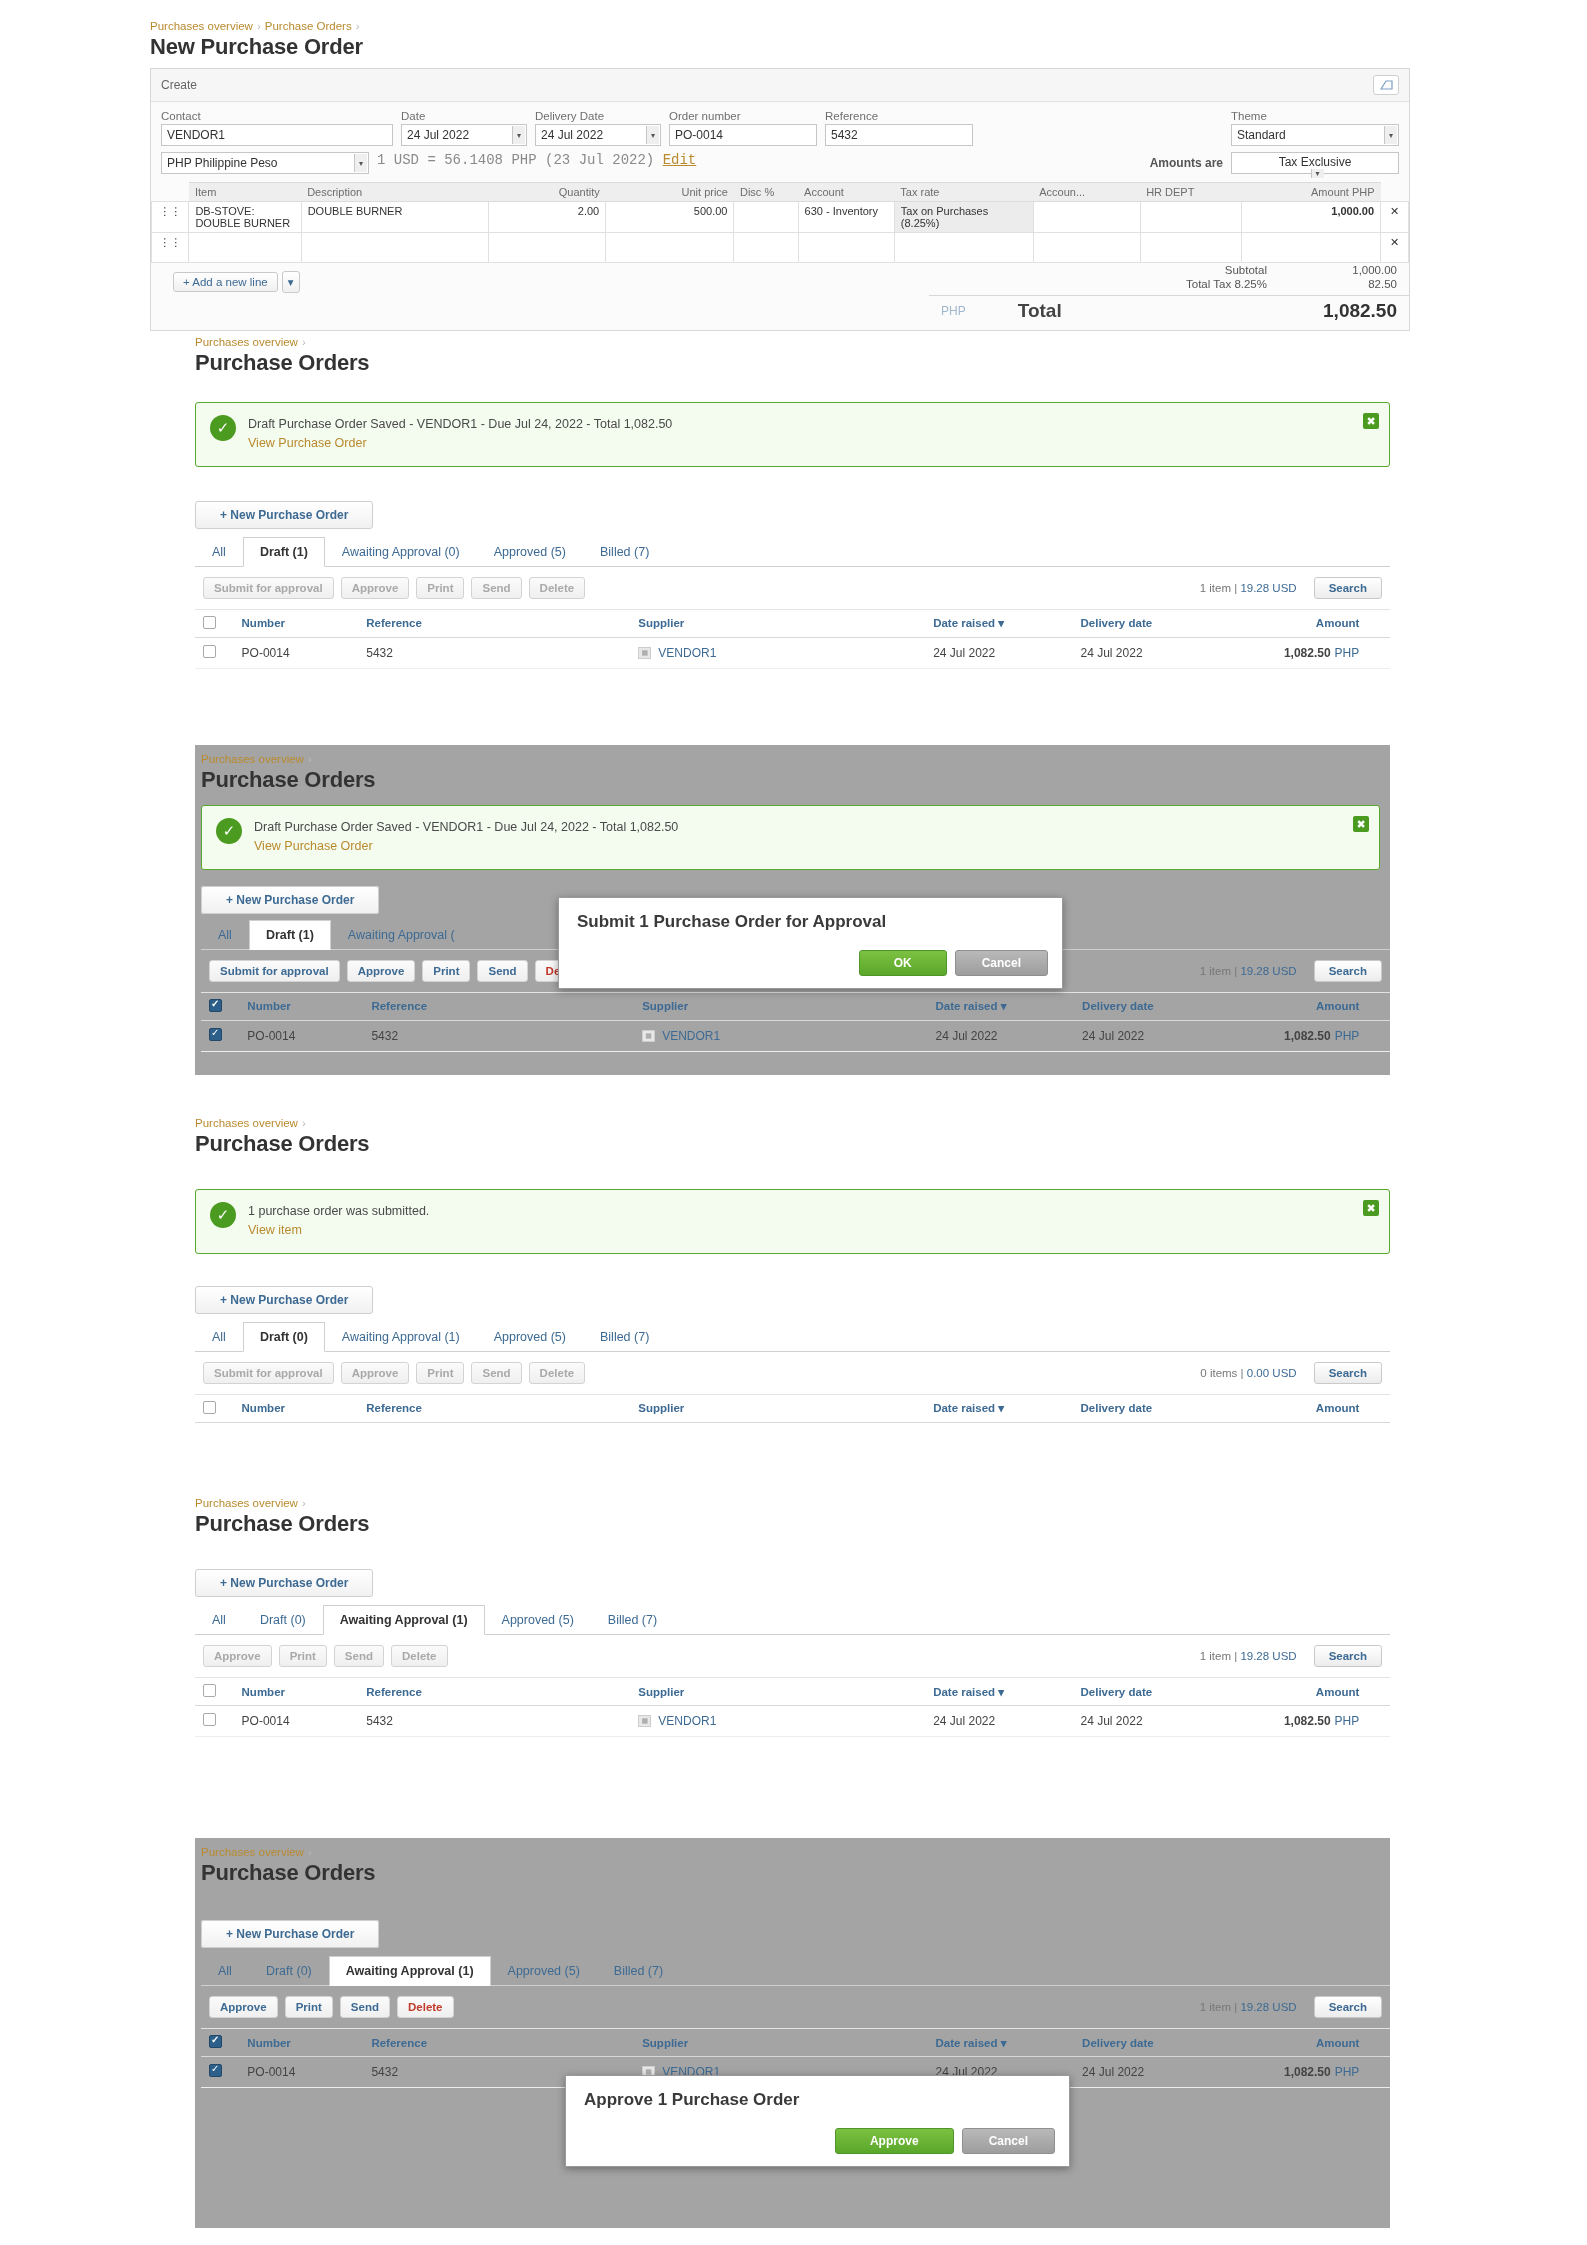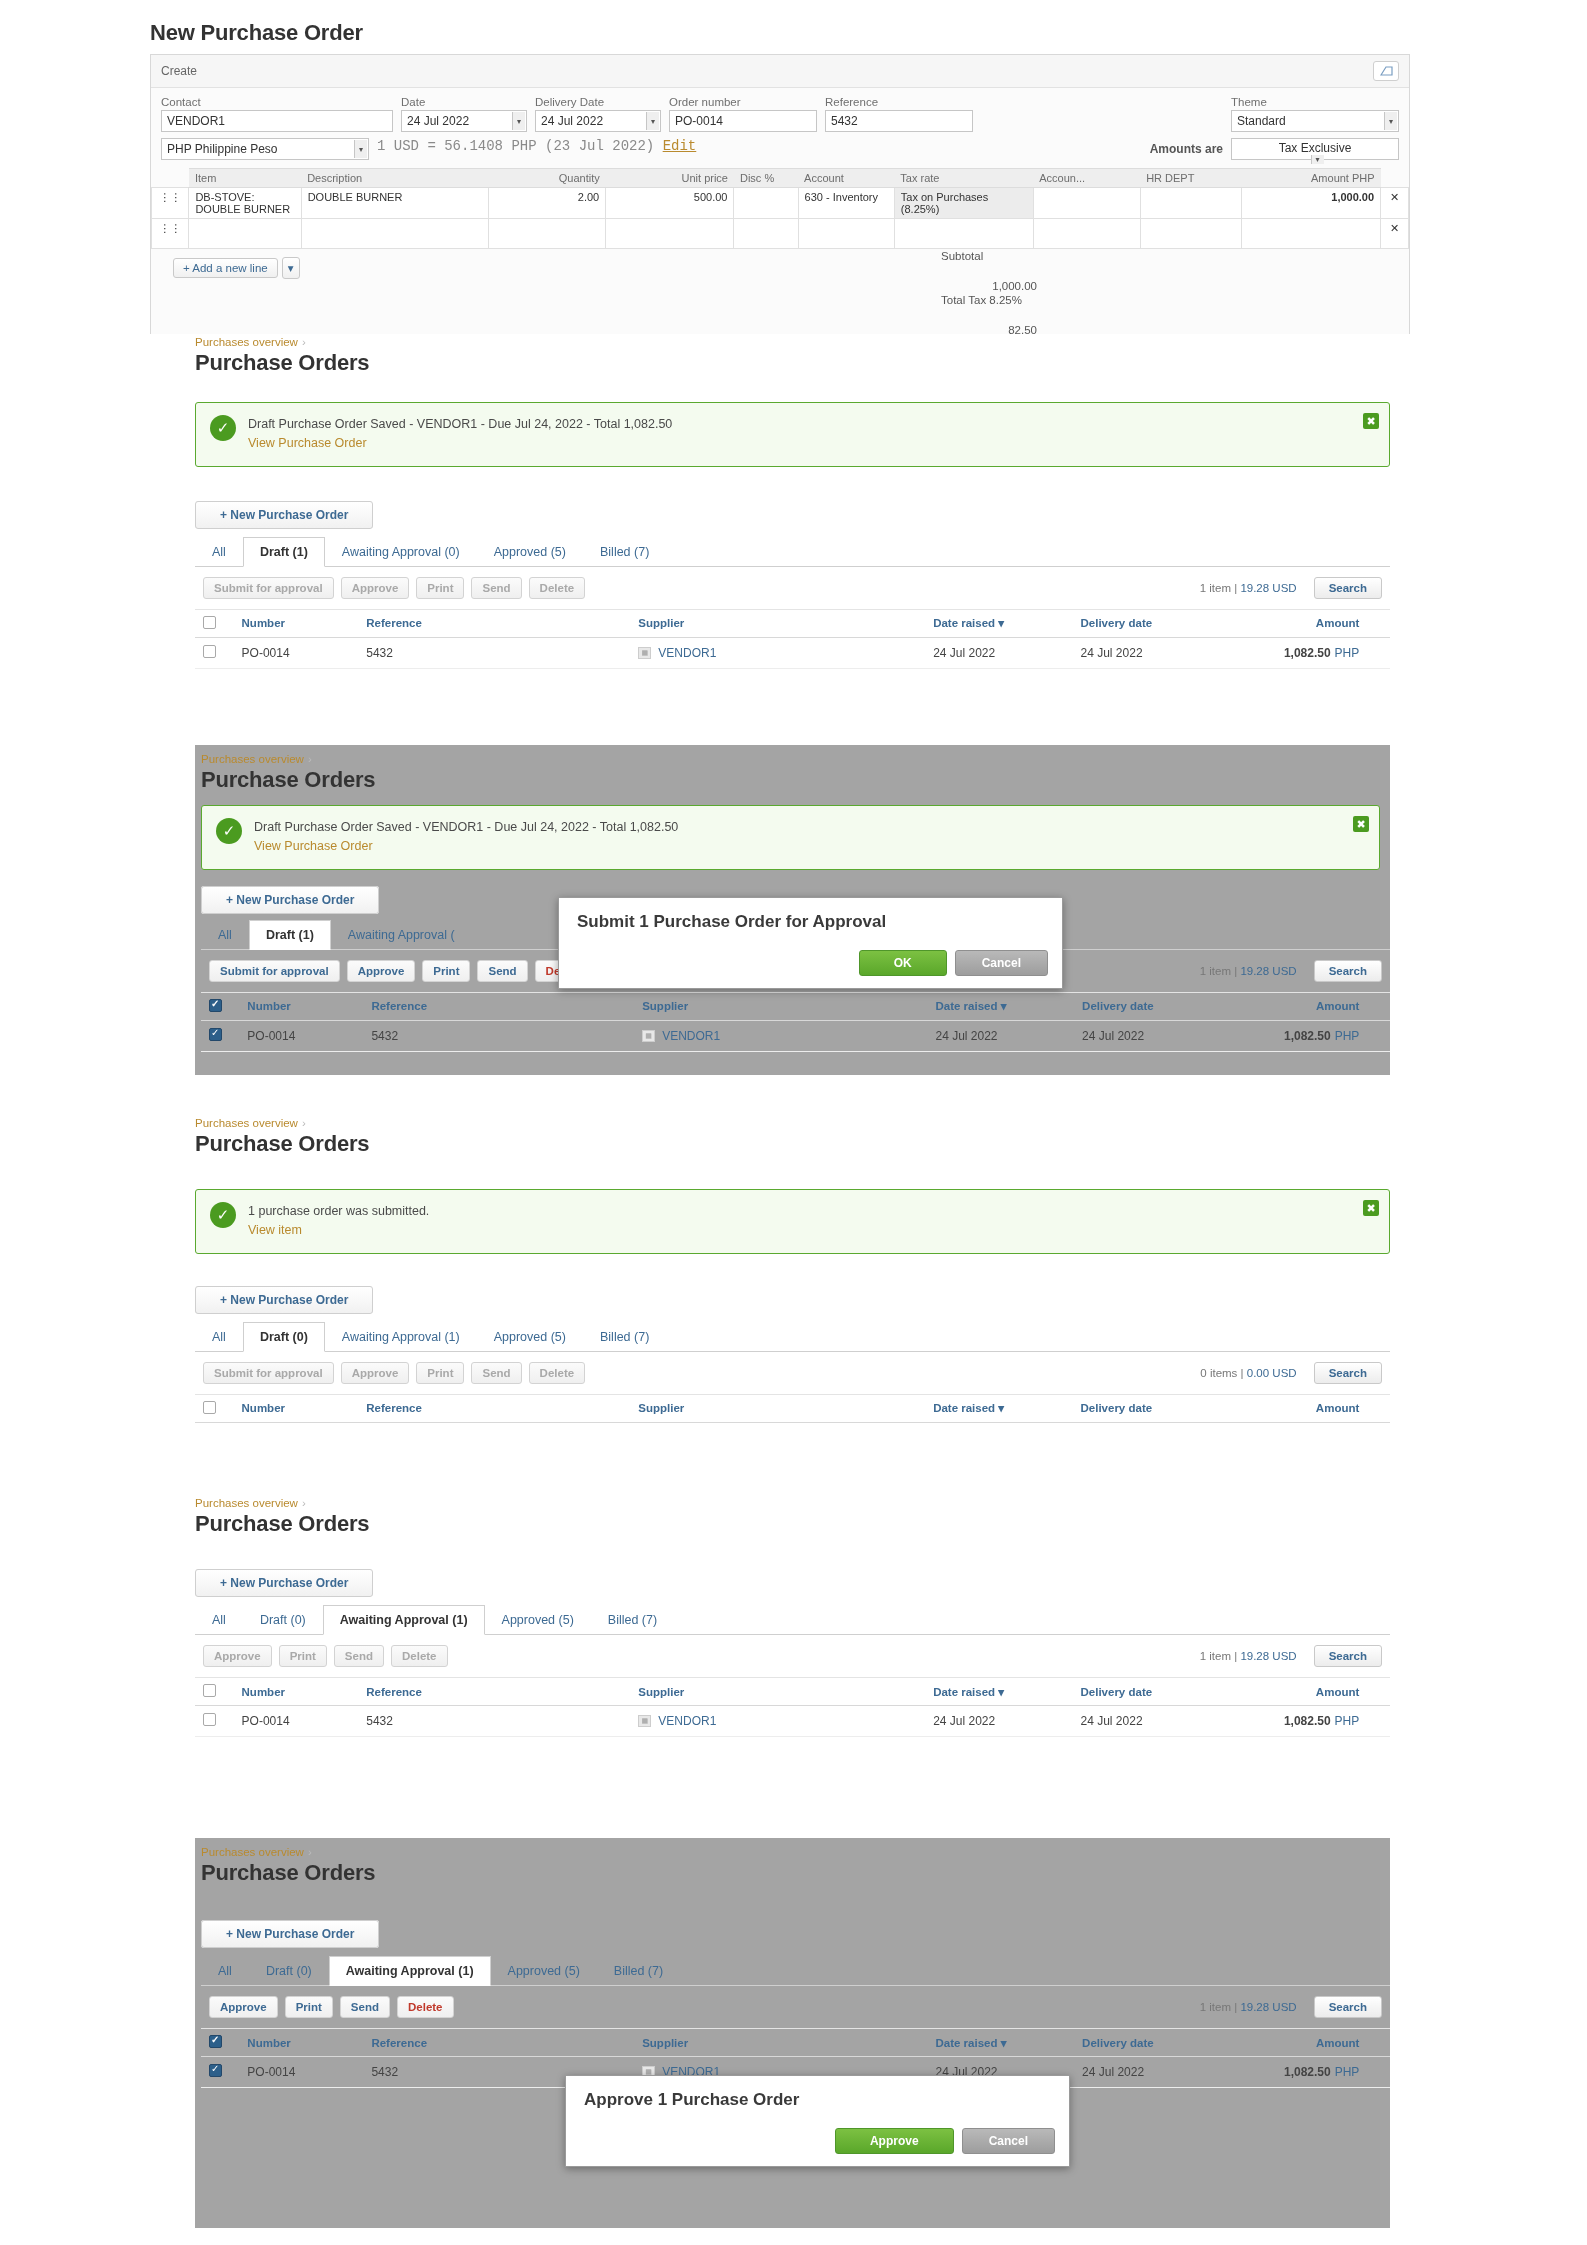--- a/index.html
+++ b/index.html
@@ -92,21 +92,21 @@
   td.del { border:none; background:transparent; width:26px; color:#8aa7c4; text-align:center; }
   .addline {
     display:inline-flex; align-items:center; margin:8px 0 6px 22px;
   }
   .btn-light {
     border:1px solid #c9c9c9; background:linear-gradient(#ffffff,#f0f0f0);
     color:#3d6a93; font-size:11.5px; padding:3px 9px; border-radius:3px;
   }
   .btn-light.tiny { padding:3px 5px; }
   .totals { float:right; width:480px; font-size:11.5px; color:#555; }
-  .totals .r { display:flex; justify-content:flex-end; gap:18px; padding:1px 12px;flex-direction:column; }
+  .totals .r { display:flex; justify-content:flex-end; gap:34px; padding:1px 12px; }
   .totals .r .v { width:96px; text-align:right; }
   .totals .grand {
     display:flex; align-items:center; justify-content:flex-end; gap:18px;
     border-top:1px solid #d8d8d8; margin-top:4px; padding:4px 12px 8px 12px;
   }
   .totals .grand .cur { color:#9fb8cd; font-size:12px; }
   .totals .grand .lab { font-size:19px; font-weight:bold; color:#444; margin-right:auto; margin-left:34px;}
   .totals .grand .amt { font-size:19px; font-weight:bold; color:#333; }
 
   
@@ -203,20 +203,23 @@
     background:linear-gradient(#b9b9b9,#9d9d9d); border:1px solid #8f8f8f;
     color:#fff; font-size:12px; font-weight:bold; padding:5px 26px; border-radius:3px;
   }
 </style>
 </head>
 <body>
 
 <div class="page">
 
   <div id="sec1">
+    <div class="breadcrumb">
+      <a>Purchases overview</a><span class="sep">›</span><a>Purchase Orders</a><span class="sep">›</span>
+    </div>
     <div class="page-title">New Purchase Order</div>
 
     <div class="po-card">
       <div class="po-card-head">
         <span class="lbl">Create</span>
         <span class="icon-btn">
           <svg width="13" height="11" viewBox="0 0 13 11">
               <path d="M1 9 L6 1 L12 1 L12 9 Z" fill="none" stroke="#7a9ec2" stroke-width="1.2"></path>
             </svg>
         </span>

